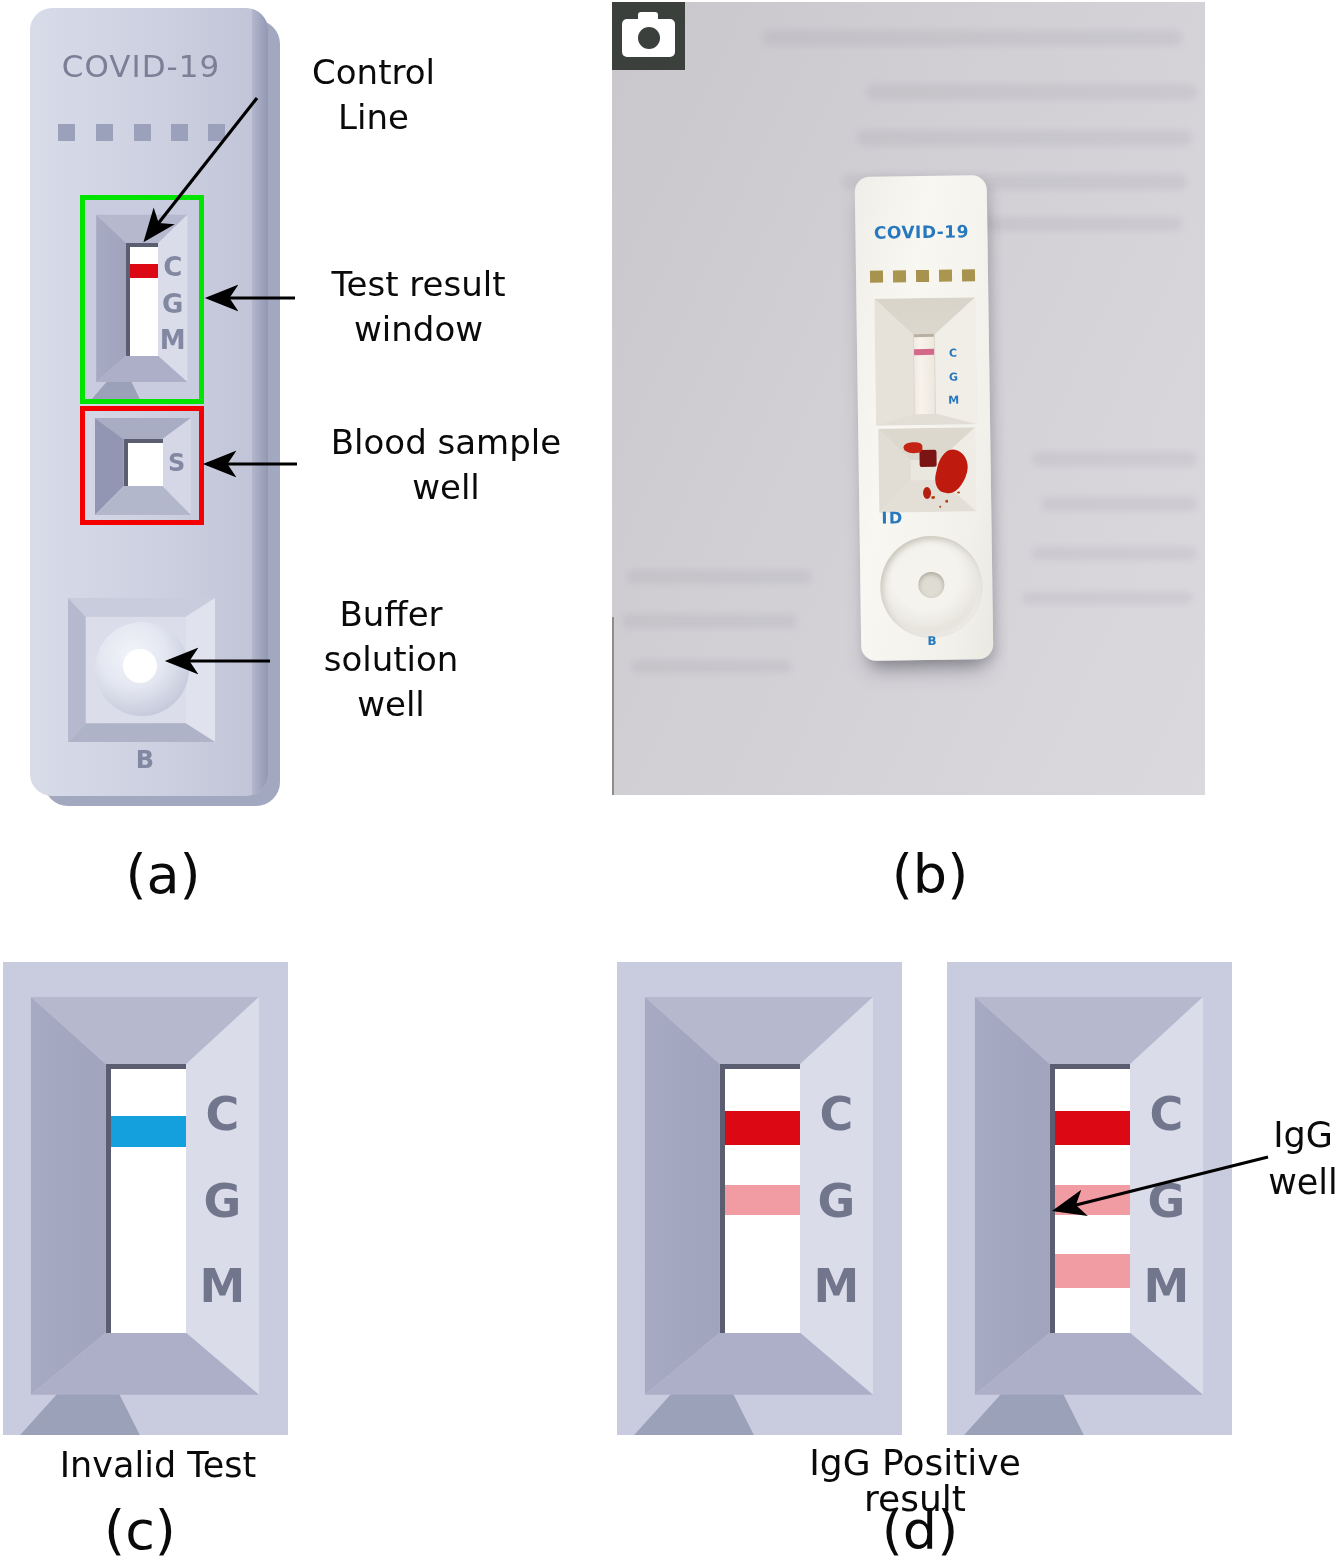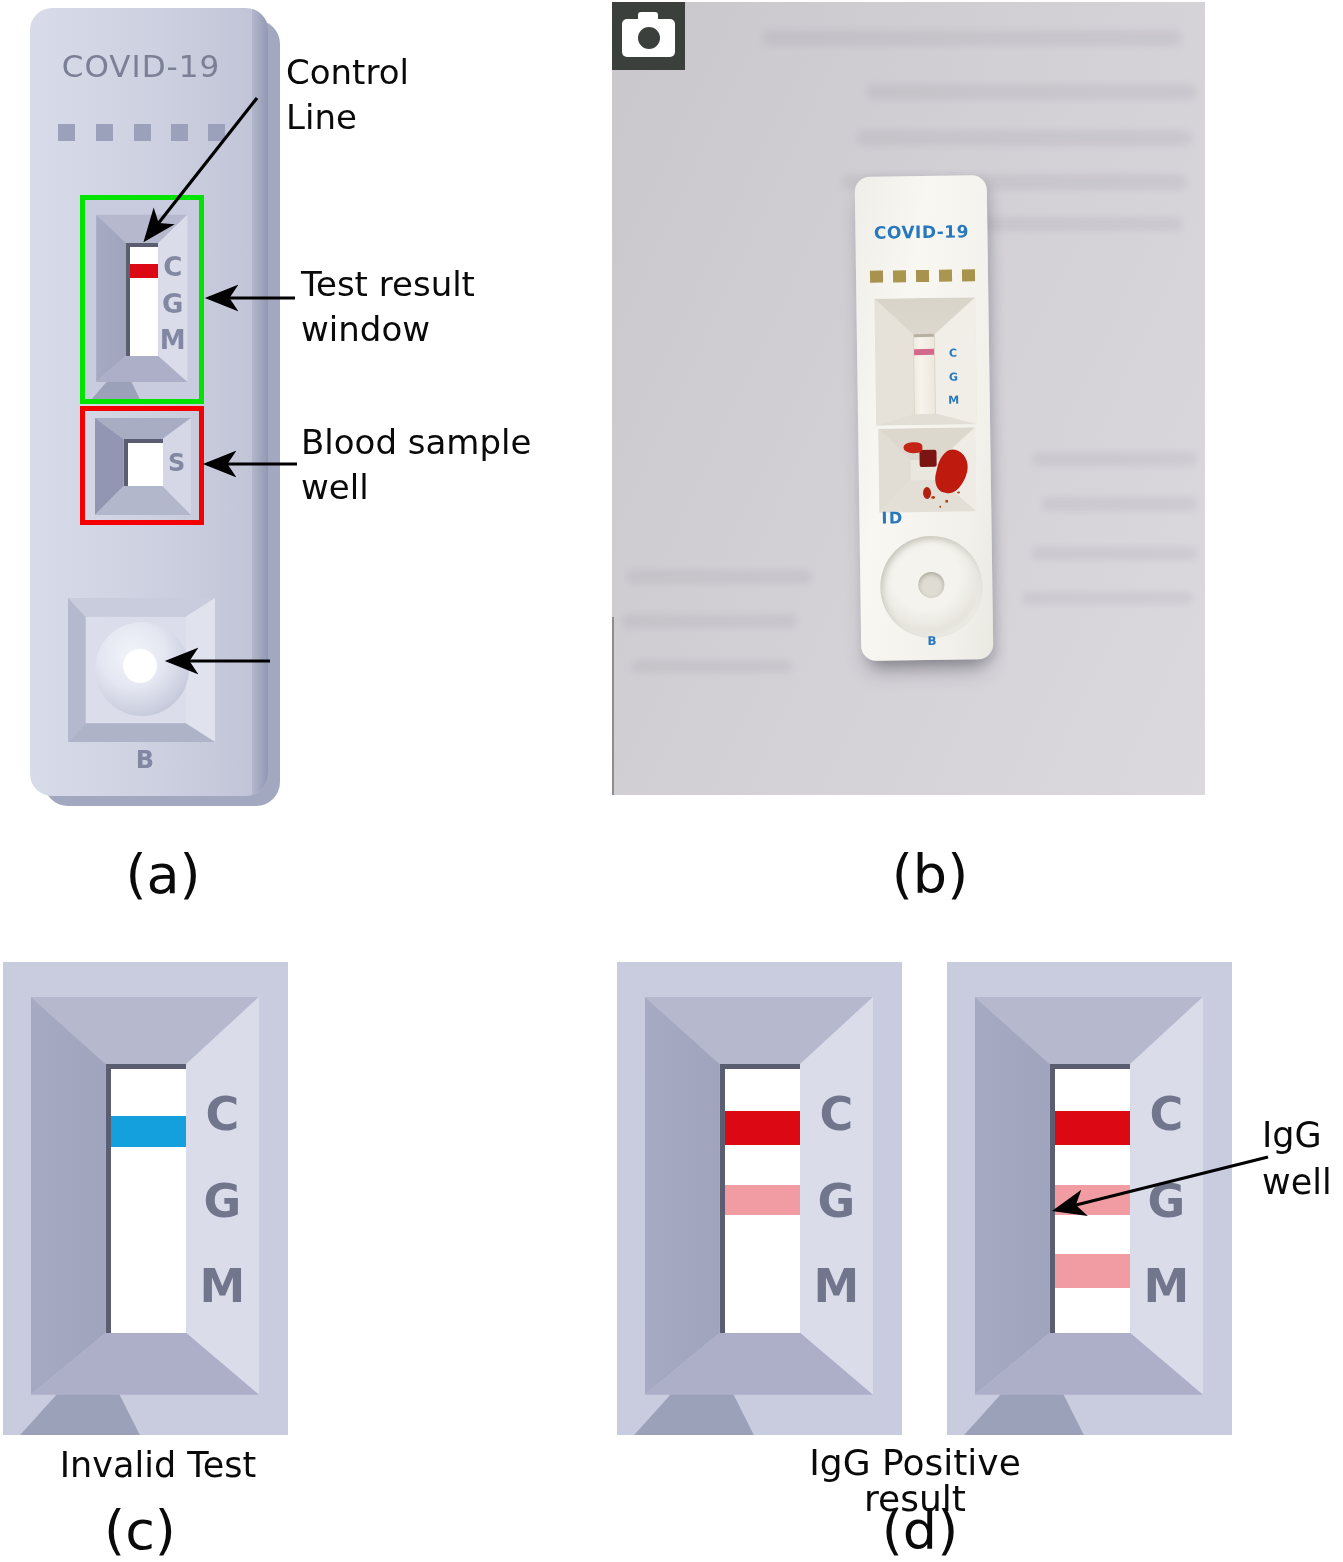--- a/index.html
+++ b/index.html
@@ -20,21 +20,21 @@
   .band{position:absolute;left:0;right:0;}
   .band-c{top:16%;height:12.8%;}
   .band-g{top:44%;height:11.3%;}
   .band-m{top:70%;height:12.8%;}
   .band-blue{top:17.9%;height:11.7%;}
   .wletter{position:absolute;left:64.2%;width:25.6%;text-align:center;font-weight:bold;color:#71768D;line-height:1;}
   .win .l-c{top:27.2%;} .win .l-g{top:45.6%;} .win .l-m{top:63.6%;}
   .big .wletter{font-size:46px;}
   .small .wletter{font-size:26px;color:#8388A2;}
   
-  .anno{position:absolute;color:#0a0a0a;font-size:34px;line-height:1.33;}
+  .anno{position:absolute;color:#0a0a0a;font-size:34px;line-height:1.33;text-align:center;}
   .cap{position:absolute;color:#0a0a0a;font-size:54px;line-height:1;}
   .subcap{position:absolute;color:#0a0a0a;font-size:35px;line-height:1;text-align:center;}
   
   .bleed{position:absolute;background:rgba(118,120,132,0.11);border-radius:8px;filter:blur(3px);}
   .pblue{color:#2878BE;font-weight:bold;position:absolute;}
 </style>
 </head>
 <body>
 
 <div id="canvas">
@@ -88,20 +88,21 @@
       <div class="abs" style="left:12%;top:13%;width:68%;height:74%;background:#DBDDEA;"></div>
       <div class="abs" style="left:27px;top:24px;width:94px;height:94px;border-radius:50%;
                   background:radial-gradient(circle at 40% 35%,#F2F4FA 0%,#E4E7F1 40%,#C6CADB 75%,#BCC0D3 100%);"></div>
       <div class="abs" style="left:55px;top:51px;width:34px;height:34px;border-radius:50%;background:#fff;"></div>
     </div>
     <span class="abs" style="left:130px;top:748px;width:30px;text-align:center;font-weight:bold;font-size:24px;color:#8388A2;line-height:1;">B</span>
 
     <div class="anno" style="left:286px;top:50px;width:175px;">Control Line</div>
     <div class="anno" style="left:301px;top:262px;width:235px;">Test result window</div>
     <div class="anno" style="left:301px;top:420px;width:290px;">Blood sample well</div>
+    <div class="anno" style="left:301px;top:592px;width:180px;">Buffer solution well</div>
   </div>
 
   <div class="abs" style="left:612px;top:2px;width:593px;height:793px;overflow:hidden;
               background:linear-gradient(115deg,#C9C7CC 0%,#D2D0D5 45%,#DBD9DE 100%);">
 
     <div class="bleed" style="left:150px;top:28px;width:420px;height:16px;"></div>
     <div class="bleed" style="left:255px;top:82px;width:330px;height:16px;"></div>
     <div class="bleed" style="left:245px;top:128px;width:335px;height:16px;"></div>
     <div class="bleed" style="left:230px;top:172px;width:345px;height:16px;"></div>
     <div class="bleed" style="left:300px;top:215px;width:270px;height:14px;"></div>

